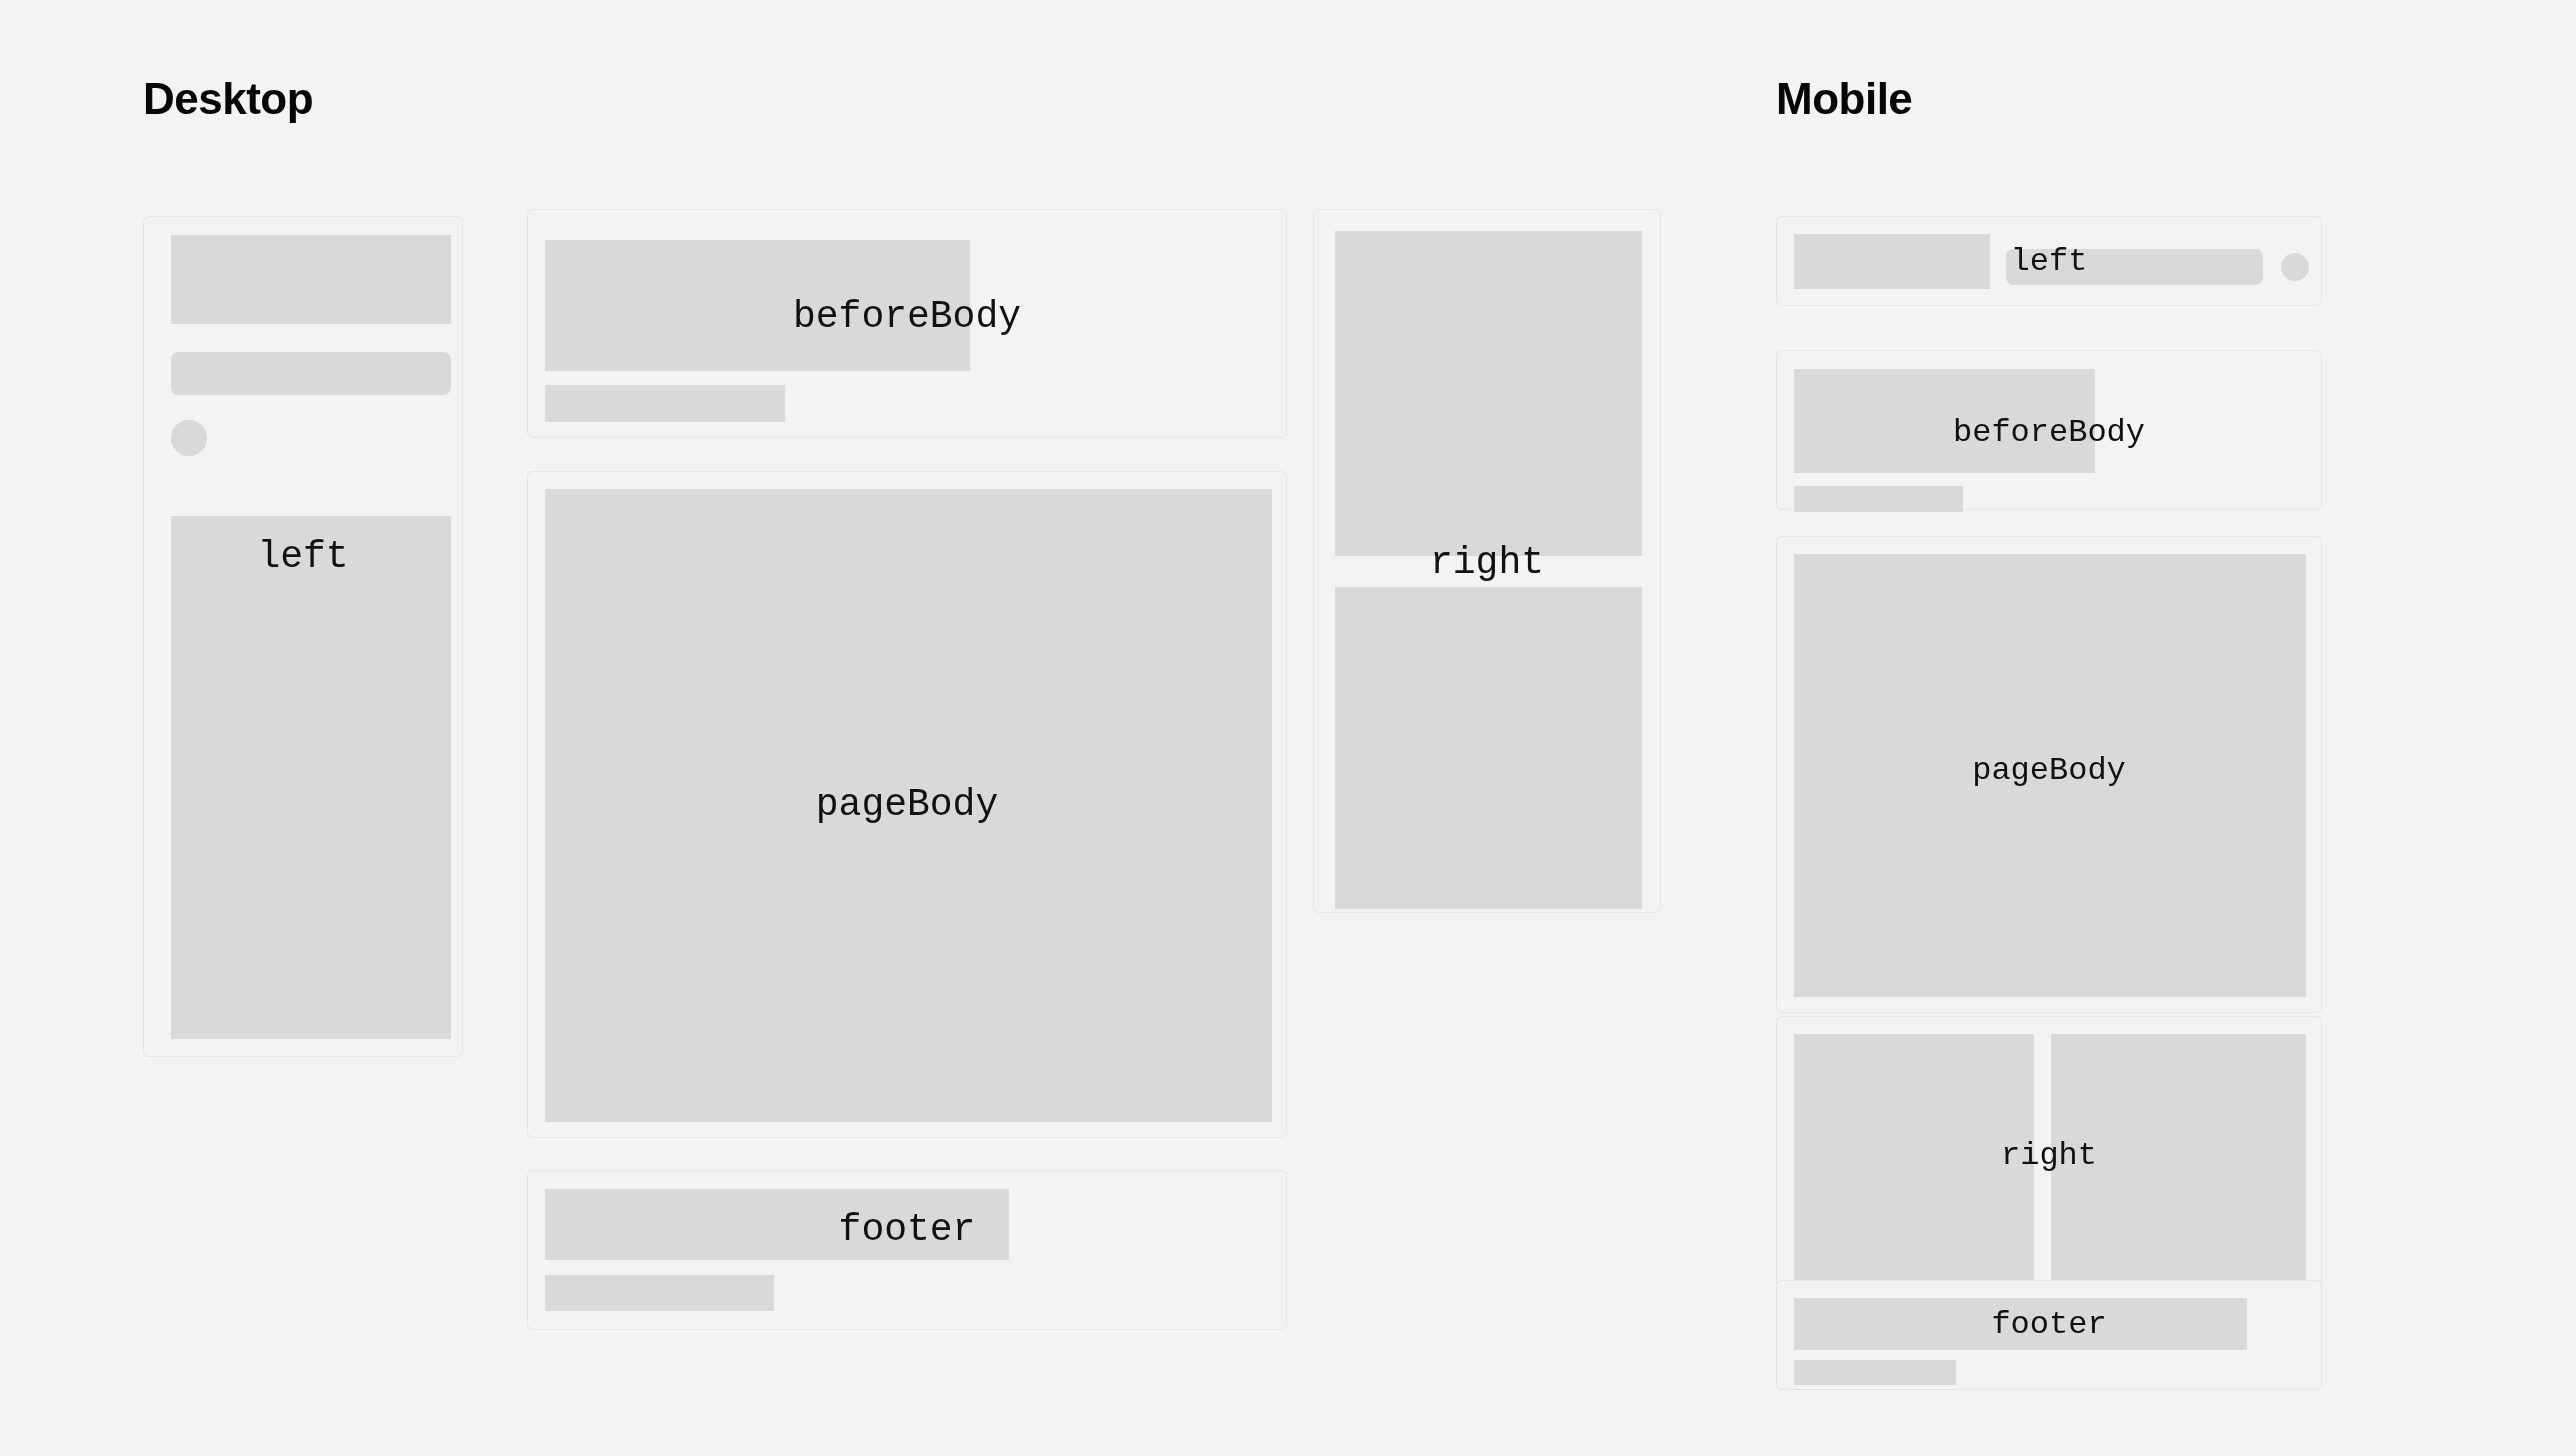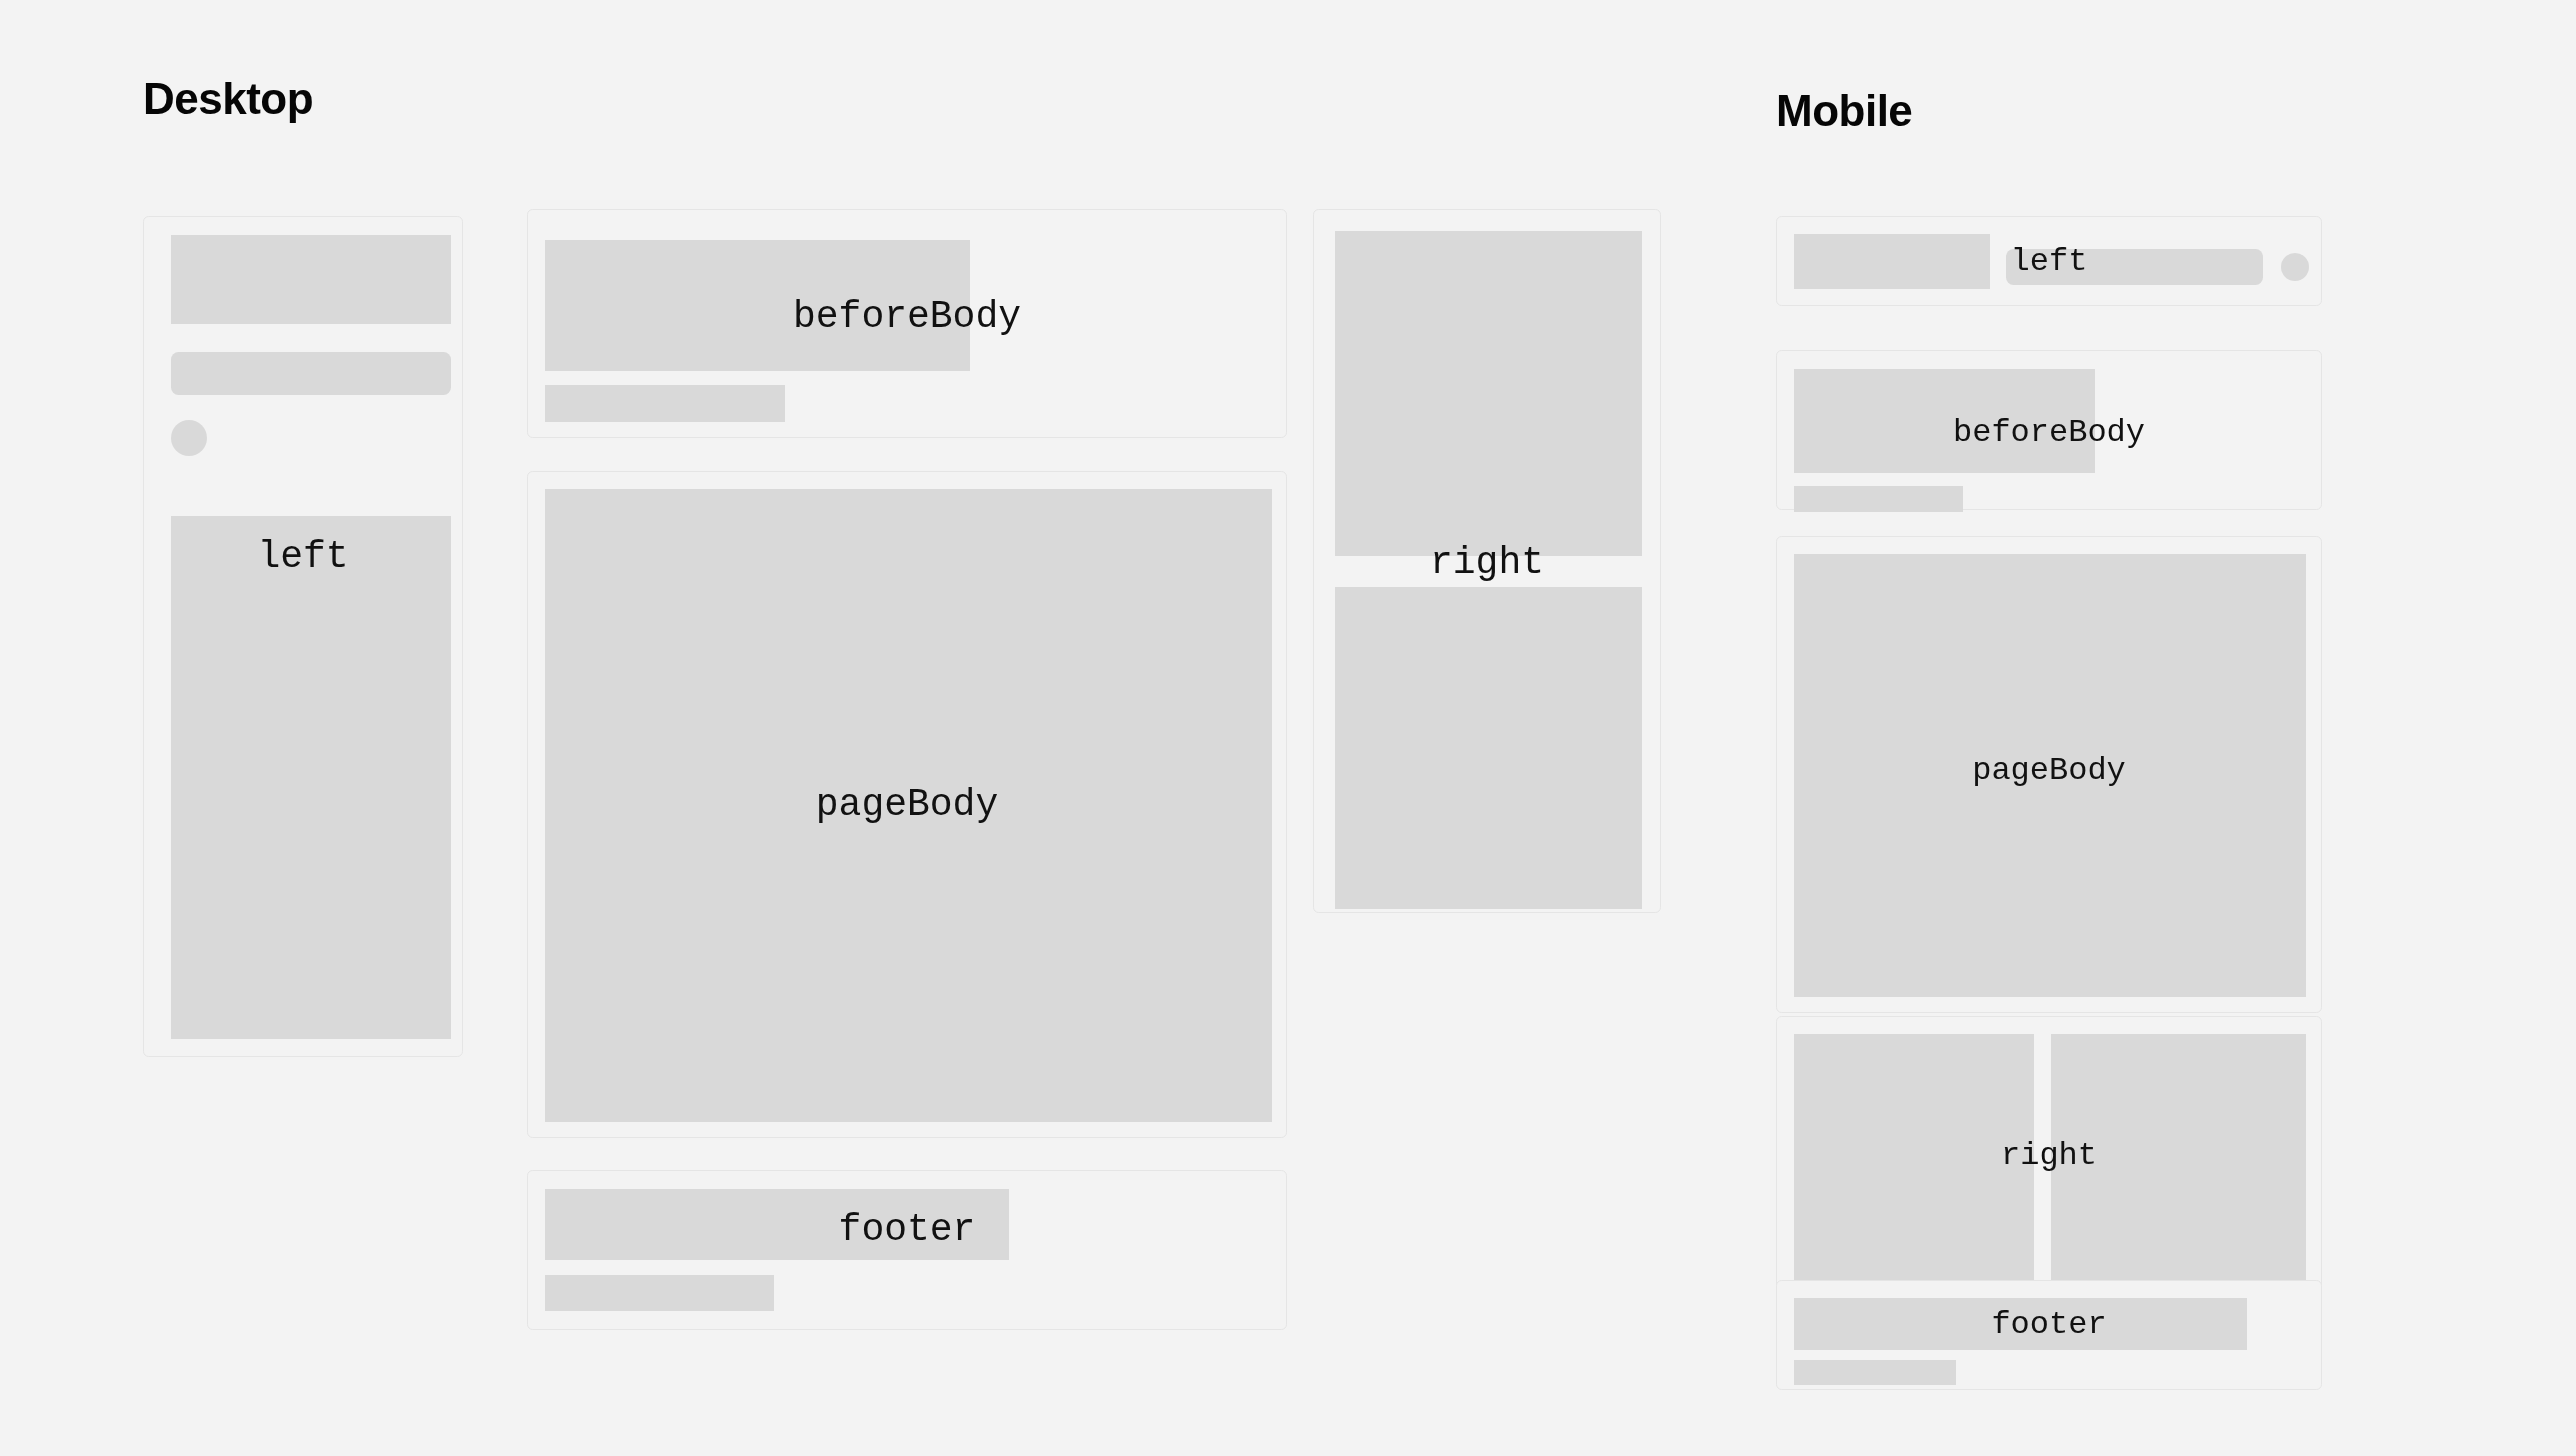--- a/index.html
+++ b/index.html
@@ -96,21 +96,21 @@
     <div class="blk" style="left:17px; top:104px; width:229px; height:36px;"></div>
   </div>
   <div class="slot-label" style="left:527px; top:1209px; width:760px; height:41px;">footer</div>
 
   <div class="panel" style="left:1313px; top:209px; width:348px; height:704px;">
     <div class="blk" style="left:21px; top:21px; width:307px; height:325px;"></div>
     <div class="blk" style="left:21px; top:377px; width:307px; height:322px;"></div>
   </div>
   <div class="slot-label" style="left:1313px; top:542px; width:348px; height:41px;">right</div>
 
-  <div class="col-title" style="left:1776px; top:89px;">Mobile</div>
+  <div class="col-title" style="left:1776px; top:77px;">Mobile</div>
 
   <div class="panel" style="left:1776px; top:216px; width:546px; height:90px;">
     <div class="blk" style="left:17px; top:17px; width:196px; height:55px;"></div>
     <div class="blk round" style="left:229px; top:32px; width:257px; height:36px;"></div>
     <div class="blk circle" style="left:504px; top:36px; width:28px; height:28px;"></div>
   </div>
   <div class="slot-label sm" style="left:1776px; top:243px; width:546px; height:38px;">left</div>
 
   <div class="panel" style="left:1776px; top:350px; width:546px; height:160px;">
     <div class="blk" style="left:17px; top:18px; width:301px; height:104px;"></div>

